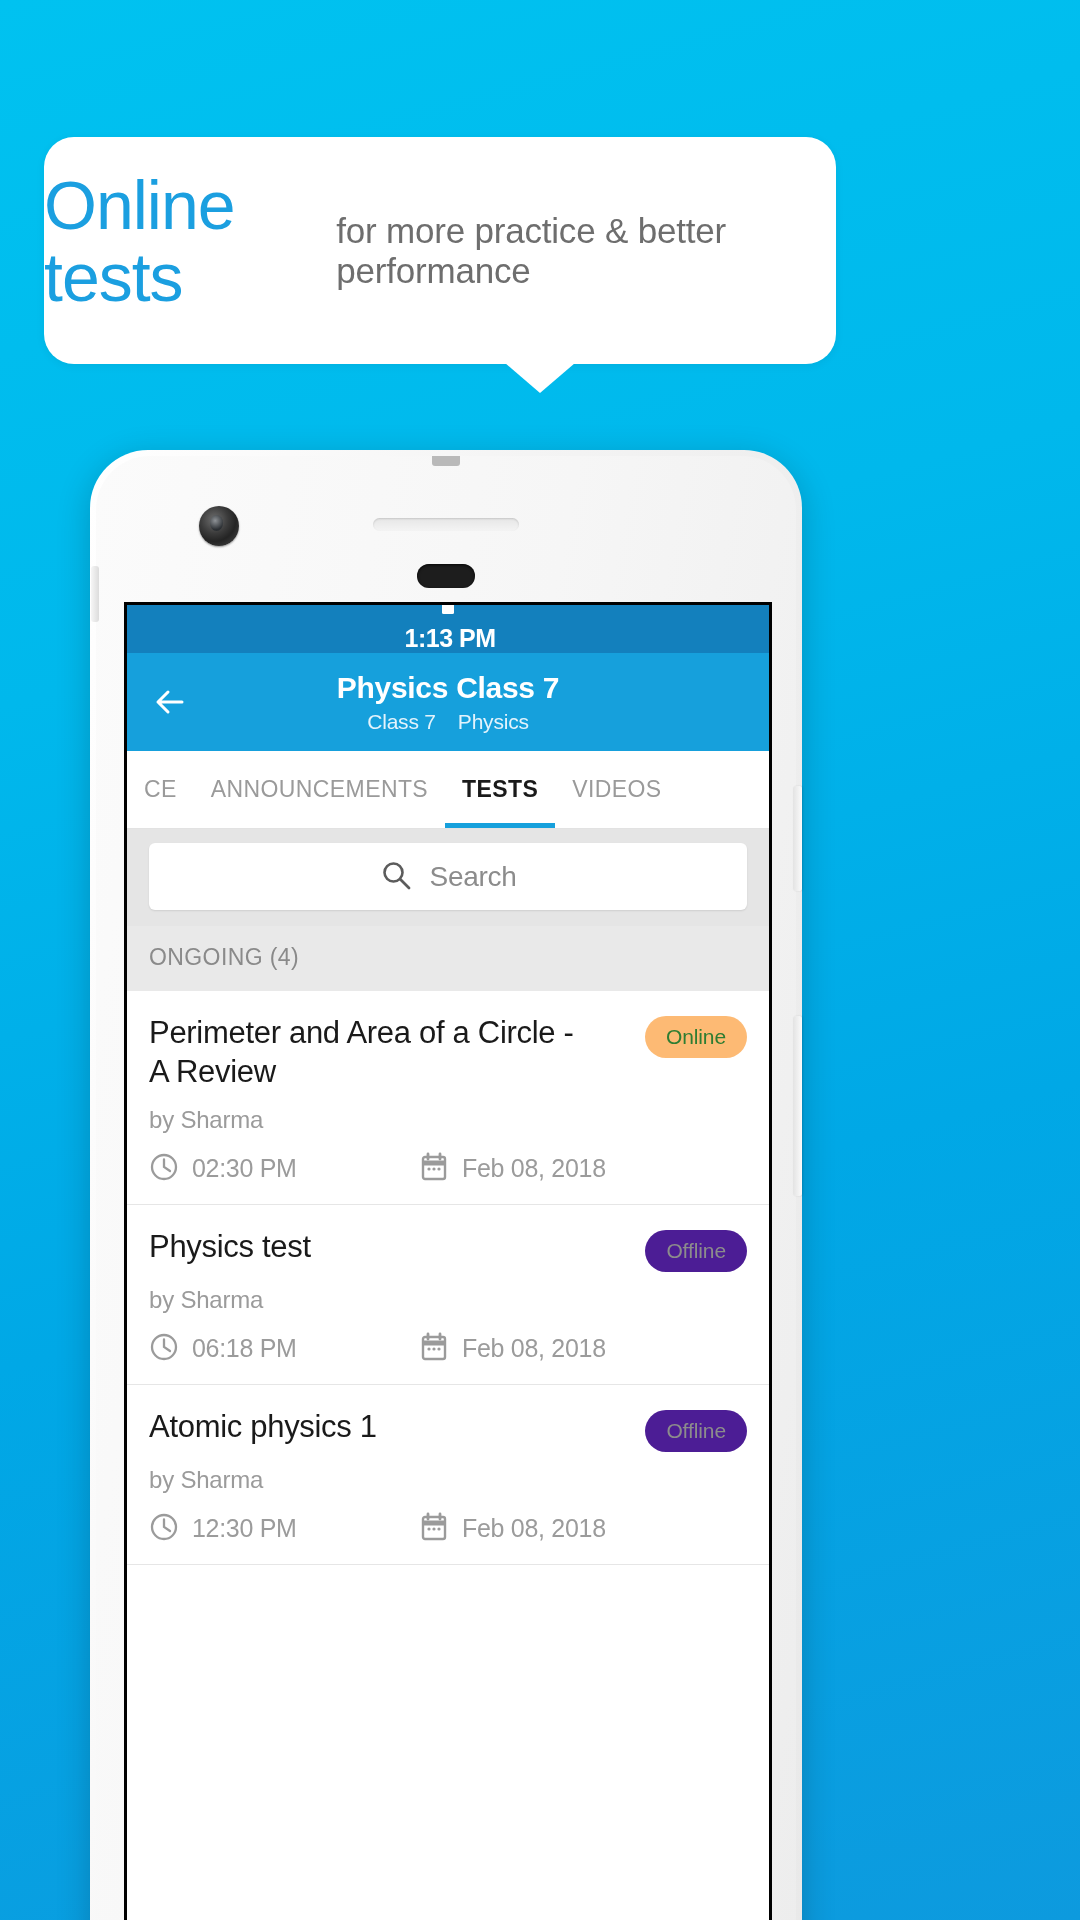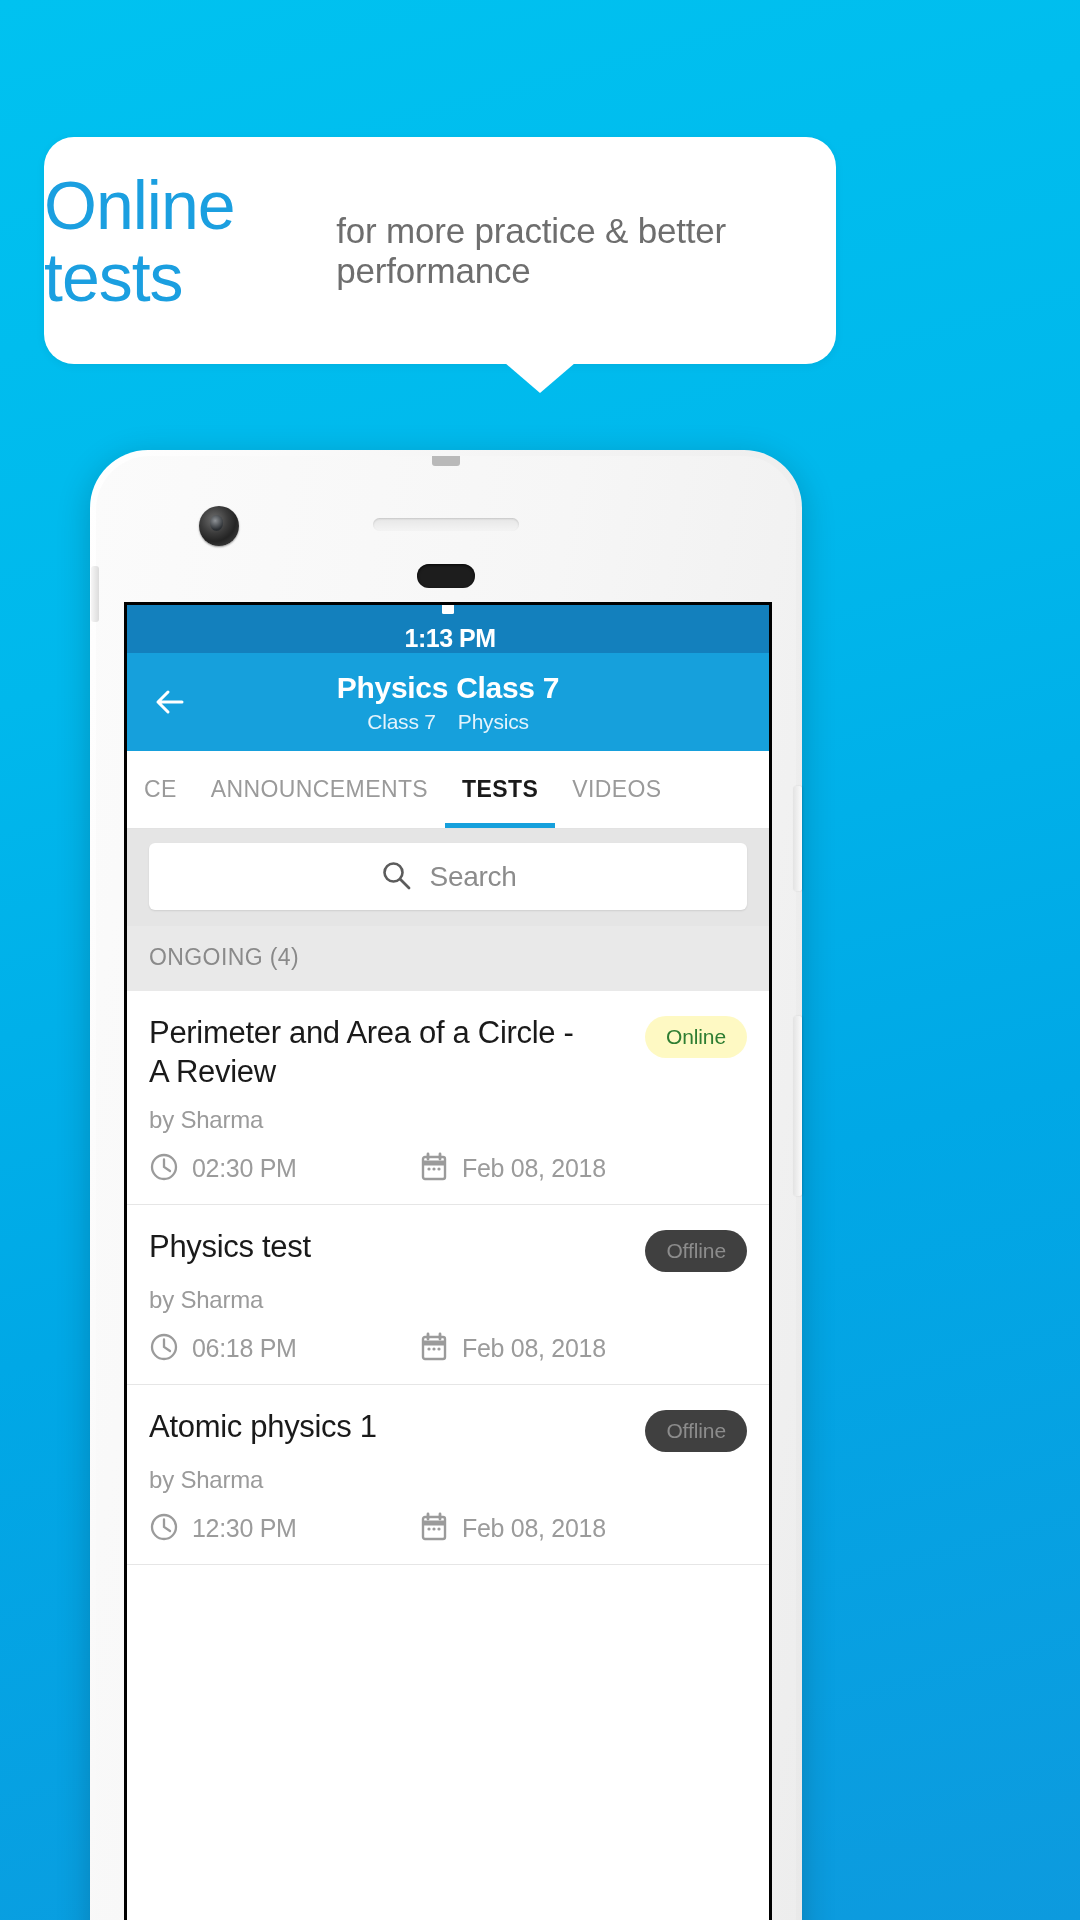--- a/index.html
+++ b/index.html
@@ -151,22 +151,22 @@
   .list-item { padding:22px 22px 18px 22px; border-bottom:1px solid #e6e6e6; position:relative; }
   .li-top { display:flex; align-items:flex-start; justify-content:space-between; gap:14px; }
   .li-title {
     font-size:31px; color:#1a1a1a; line-height:1.27; letter-spacing:-.3px;
     max-width:432px; font-weight:400;
   }
   .badge {
     flex:none; font-size:21px; padding:9px 21px; border-radius:22px; letter-spacing:-.1px;
     margin-top:3px;
   }
-  .badge.online { background:#fef9c3; color:#2e7d32; }
-  .badge.offline { background:#404040; color:#8c8c8c; }
+  .badge.online { background:#fdba74; color:#2e7d32; }
+  .badge.offline { background:#4c1d95; color:#8c8c8c; }
   .li-author { font-size:24px; color:#9b9b9b; margin-top:14px; letter-spacing:-.2px; }
   .li-meta { display:flex; align-items:center; margin-top:18px; }
   .meta-cell { display:flex; align-items:center; gap:13px; }
   .meta-cell.time { width:270px; }
   .meta-text { font-size:25px; color:#9b9b9b; letter-spacing:-.3px; }
 </style>
 </head>
 <body>
 
 <div class="bubble">

